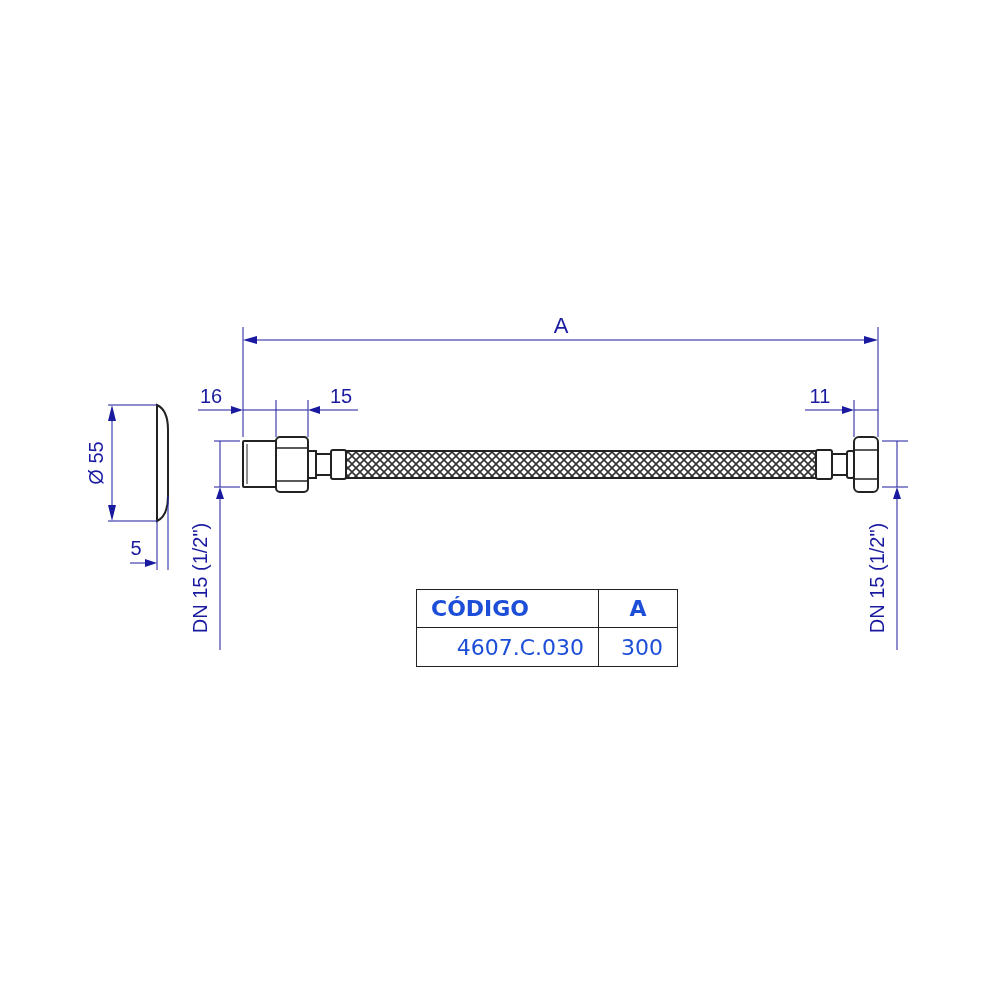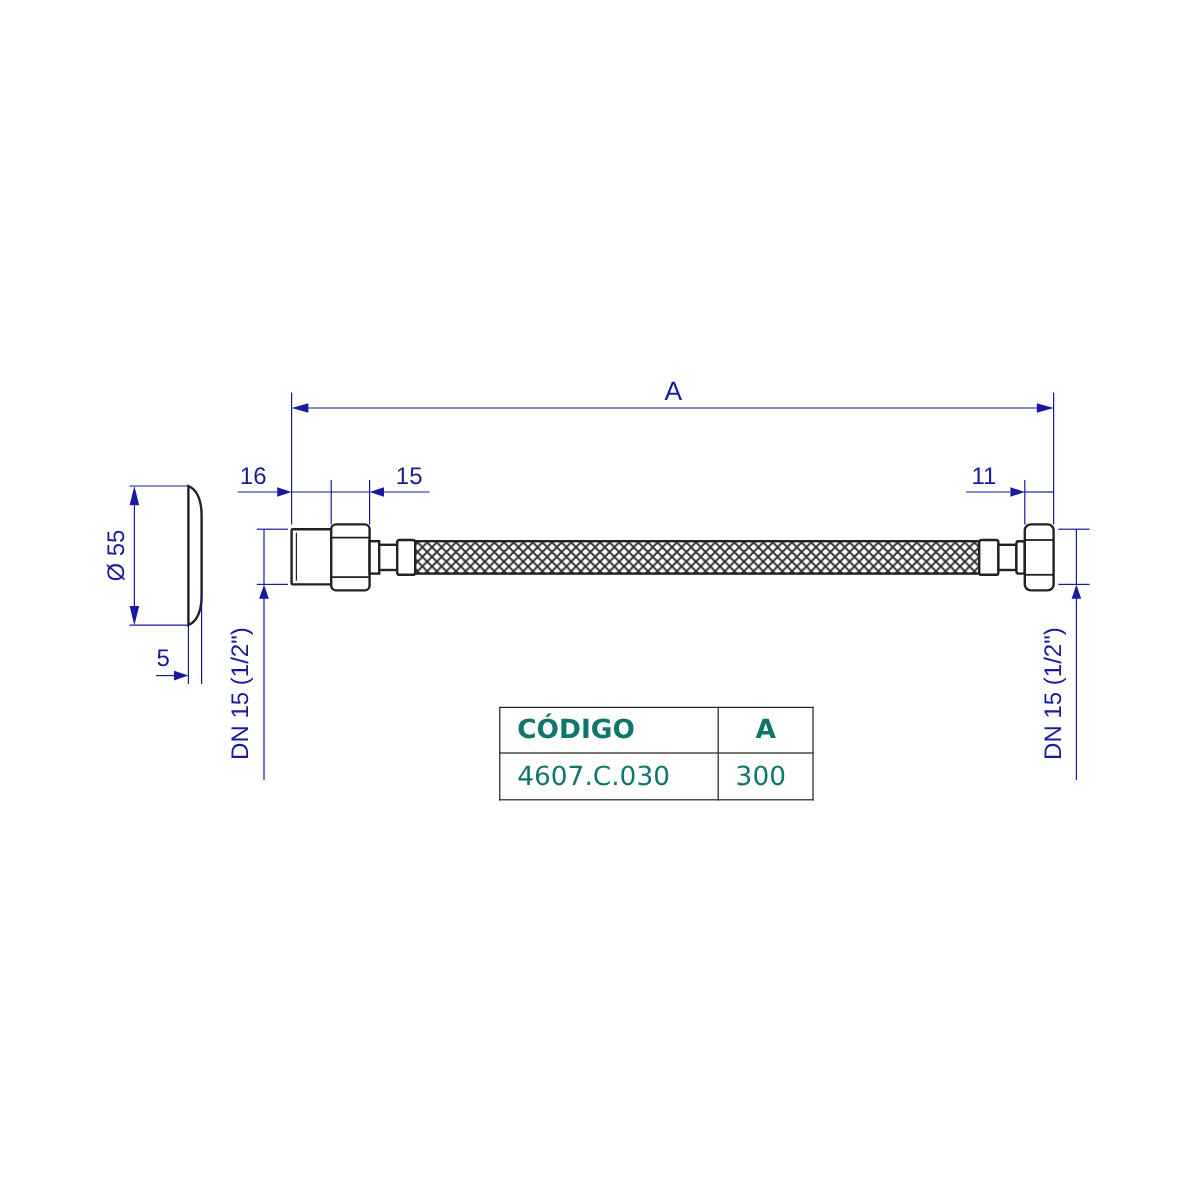--- a/index.html
+++ b/index.html
@@ -3,30 +3,30 @@
   <meta charset="utf-8">
   <style>
     html, body { margin: 0; padding: 0; background: #ffffff; }
     body { width: 1000px; height: 1000px; position: relative; overflow: hidden; }
     #drawing { position: absolute; left: 0; top: 0; }
     .dim-text { font-family: "Liberation Sans", sans-serif; fill: #1a1aa0; }
     #spec-table {
       position: absolute; left: 416px; top: 589px;
       border-collapse: collapse;
       font-family: "DejaVu Sans", sans-serif;
-      color: #0f766e;
+      color: #1d4ed8;
     }
     #spec-table td, #spec-table th {
       border: 1.6px solid #222;
       padding: 0 14px;
       font-size: 22px;
     }
     #spec-table th { height: 37px; font-weight: bold; text-align: left; }
     #spec-table th.col-a { text-align: center; }
-    #spec-table td { height: 38px; font-weight: normal; }
+    #spec-table td { height: 38px; font-weight: normal; text-align: right; }
     #spec-table .c1 { width: 153px; }
     #spec-table .c2 { width: 50px; }
   </style>
 </head>
 <body>
 
 <svg id="drawing" width="1000" height="1000" viewBox="0 0 1000 1000" xmlns="http://www.w3.org/2000/svg">
   <defs>
     <pattern id="braid" width="8" height="8" patternUnits="userSpaceOnUse">
       <rect width="8" height="8" fill="#ffffff"></rect>

